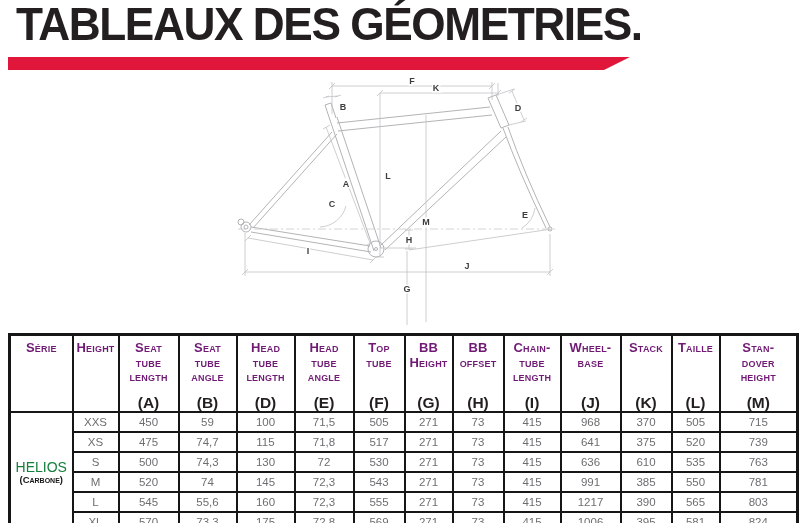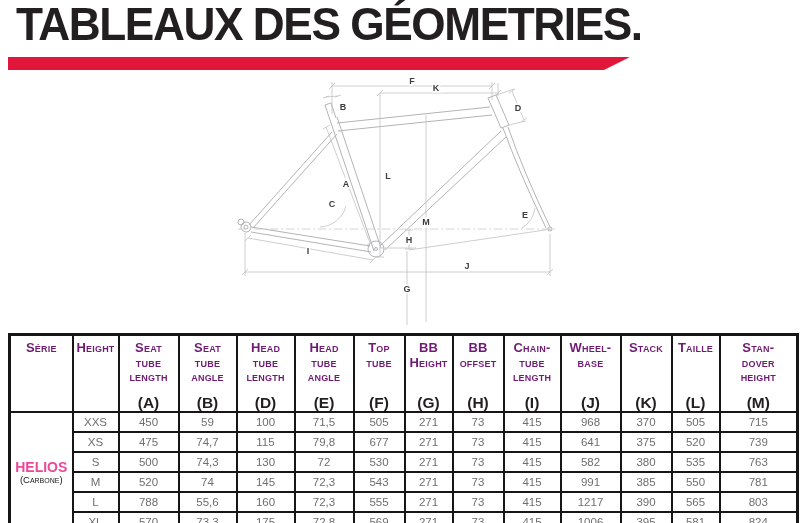--- a/index.html
+++ b/index.html
@@ -38,22 +38,22 @@
   table.geo{border:3px solid #161616}
   th.hc{height:74px;vertical-align:top}
   .hwrap{display:flex;flex-direction:column;justify-content:space-between;height:70px;padding-top:5px}
   .hl span{
     display:block;font-variant:small-caps;font-weight:bold;font-size:13px;
     line-height:1.12;color:#701a75;letter-spacing:.2px;
   }
   .hcode{font-size:15.5px;font-weight:bold;color:#231f20;line-height:1;padding-bottom:1px}
   td.val,td.size{font-size:11.5px;color:#6d6e70;height:18px}
   td.serie{vertical-align:middle}
-  .serie-name{font-weight:bold;font-size:14px;color:#ec4899;line-height:1.15}
-  .serie-sub{font-variant:small-caps;font-weight:normal;font-size:9.5px;color:#161616;line-height:1.1}
+  .serie-name{font-weight:normal;font-size:14px;color:#15803d;line-height:1.15}
+  .serie-sub{font-variant:small-caps;font-weight:bold;font-size:9.5px;color:#161616;line-height:1.1}
 </style>
 </head>
 <body>
 
 <div class="page-title">TABLEAUX DES GÉOMETRIES.</div>
 <div class="red-stripe" style="background: rgb(224, 23, 58);"></div>
 
 <svg class="diagram" viewBox="0 0 372 258">
 
   <g class="fr">
@@ -335,63 +335,63 @@
       <td class="val">968</td>
       <td class="val">370</td>
       <td class="val">505</td>
       <td class="val">715</td>
     </tr>
     <tr>
       <td class="size">XS</td>
       <td class="val">475</td>
       <td class="val">74,7</td>
       <td class="val">115</td>
-      <td class="val">79,8</td>
-      <td class="val">677</td>
+      <td class="val">71,8</td>
+      <td class="val">517</td>
       <td class="val">271</td>
       <td class="val">73</td>
       <td class="val">415</td>
       <td class="val">641</td>
       <td class="val">375</td>
       <td class="val">520</td>
       <td class="val">739</td>
     </tr>
     <tr>
       <td class="size">S</td>
       <td class="val">500</td>
       <td class="val">74,3</td>
       <td class="val">130</td>
       <td class="val">72</td>
       <td class="val">530</td>
       <td class="val">271</td>
       <td class="val">73</td>
       <td class="val">415</td>
-      <td class="val">582</td>
-      <td class="val">380</td>
+      <td class="val">636</td>
+      <td class="val">610</td>
       <td class="val">535</td>
       <td class="val">763</td>
     </tr>
     <tr>
       <td class="size">M</td>
       <td class="val">520</td>
       <td class="val">74</td>
       <td class="val">145</td>
       <td class="val">72,3</td>
       <td class="val">543</td>
       <td class="val">271</td>
       <td class="val">73</td>
       <td class="val">415</td>
       <td class="val">991</td>
       <td class="val">385</td>
       <td class="val">550</td>
       <td class="val">781</td>
     </tr>
     <tr>
       <td class="size">L</td>
-      <td class="val">788</td>
+      <td class="val">545</td>
       <td class="val">55,6</td>
       <td class="val">160</td>
       <td class="val">72,3</td>
       <td class="val">555</td>
       <td class="val">271</td>
       <td class="val">73</td>
       <td class="val">415</td>
       <td class="val">1217</td>
       <td class="val">390</td>
       <td class="val">565</td>

